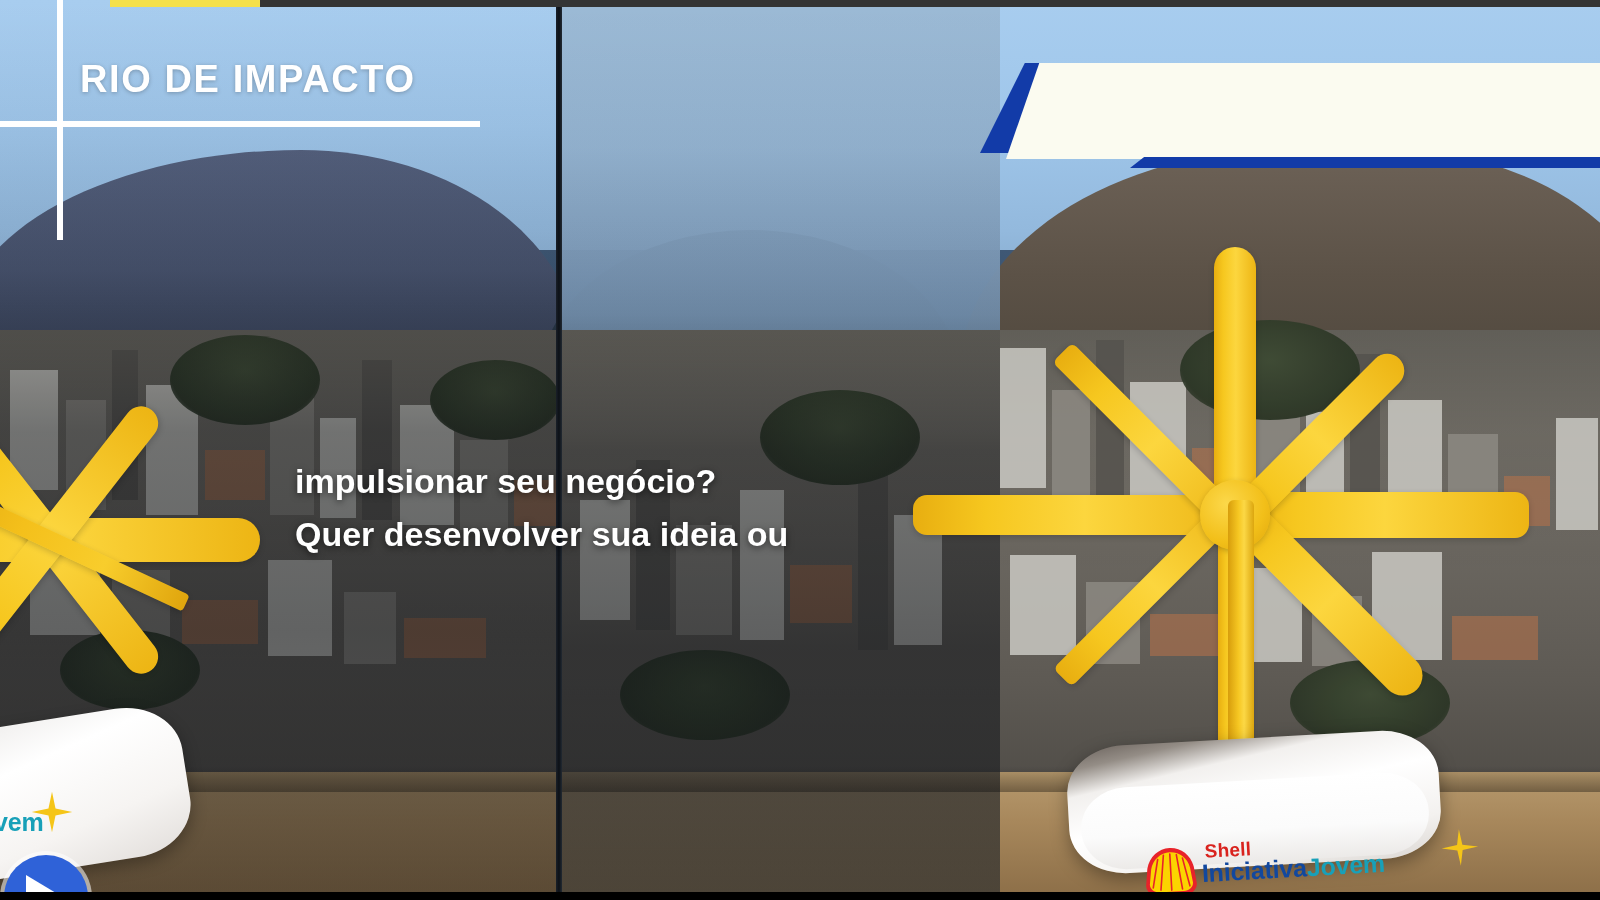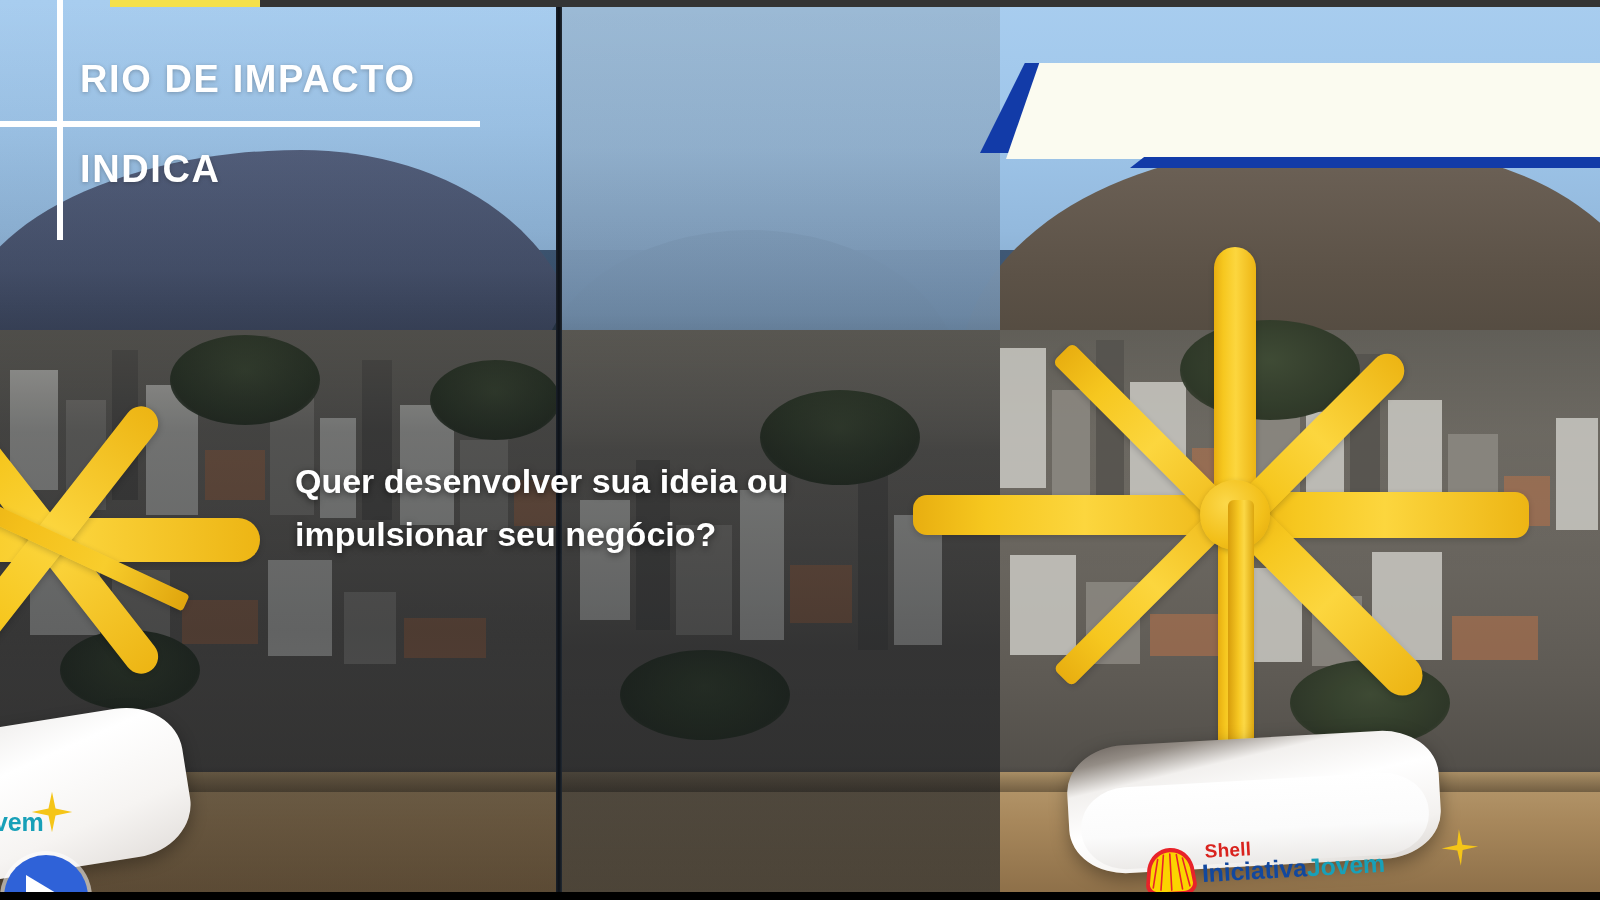--- a/index.html
+++ b/index.html
@@ -316,31 +316,30 @@
     <div class="mullion"></div>
   </div>
 
   <div class="topbar-dark"></div>
   <div class="topbar-yellow"></div>
 
   <div class="vrule"></div>
   <div class="hrule"></div>
 
   <div class="kicker">RIO DE IMPACTO</div>
-  <div class="kicker2">INDICA</div>
 
   <div class="badge">
     <div class="badge-slash"></div>
     <div class="badge-panel"></div>
     <div class="badge-bar"></div>
   </div>
 
   <div class="question">
+    <span class="ln">impulsionar seu negócio?</span>
     <span class="ln">Quer desenvolver sua ideia ou</span>
-    <span class="ln">impulsionar seu negócio?</span>
   </div>
 
   <div class="trophy-left">
     <div class="spoke" style="width:420px;height:44px;margin-left:-210px;margin-top:-22px;transform:rotate(0deg);"></div>
     <div class="spoke" style="width:330px;height:34px;margin-left:-165px;margin-top:-17px;transform:rotate(52deg);"></div>
     <div class="spoke" style="width:330px;height:34px;margin-left:-165px;margin-top:-17px;transform:rotate(-52deg);"></div>
     <div class="spoke thin" style="width:300px;height:18px;margin-left:-150px;margin-top:-9px;transform:rotate(25deg);"></div>
   </div>
 
   <div class="base-left"></div>

